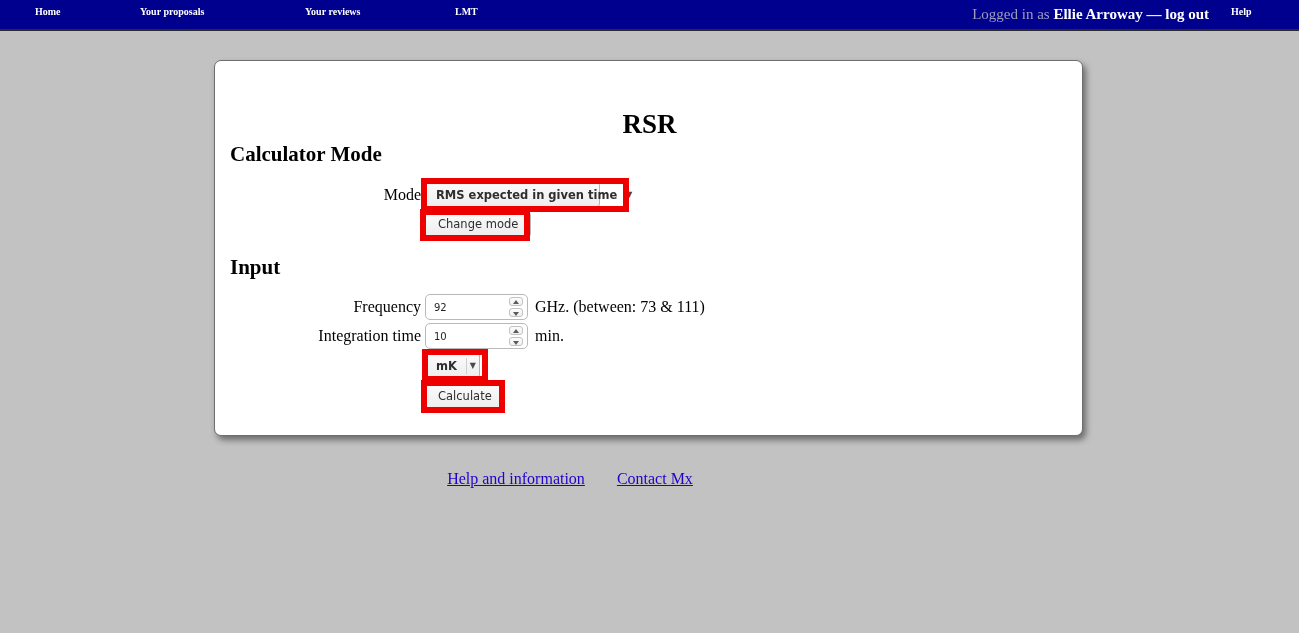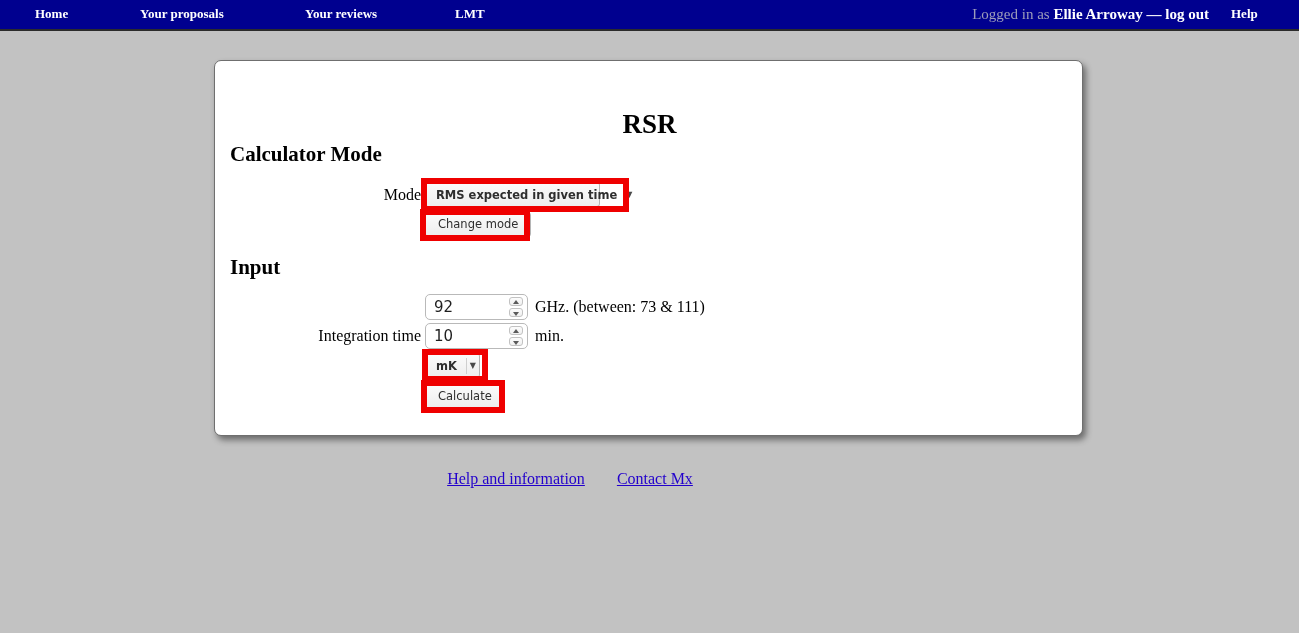--- a/index.html
+++ b/index.html
@@ -23,21 +23,21 @@
     height: 31px;
     background: #00008f;
     border-bottom: 2px solid #2b2b2b;
     box-sizing: border-box;
   }
   .nav-link {
     position: absolute;
     top: 6px;
     color: #ffffff;
     font-weight: bold;
-    font-size: 13px;
+    font-size: 10px;
     font-family: "Liberation Serif", "DejaVu Serif", serif;
     text-decoration: none;
     white-space: nowrap;
     cursor: pointer;
   }
   #nav-home      { left: 35px; }
   #nav-proposals { left: 140px; }
   #nav-reviews   { left: 305px; }
   #nav-lmt       { left: 455px; }
   #nav-help      { left: 1231px; }
@@ -195,21 +195,21 @@
     position: relative;
     display: inline-flex;
     align-items: center;
     width: 103px;
     height: 26px;
     background: #ffffff;
     border: 1px solid #b9b9b9;
     border-radius: 5px;
     box-sizing: border-box;
     font-family: "DejaVu Sans", "Liberation Sans", sans-serif;
-    font-size: 15px;
+    font-size: 10px;
     color: #1f1f1f;
   }
   .spinbox .spin-value {
     padding-left: 8px;
     flex: 1;
     outline: none;
   }
   .spin-buttons {
     position: absolute;
     right: 4px;
@@ -308,20 +308,21 @@
 
   <div class="form-row" id="row-changemode">
     <div class="row-control">
       <div class="button">Change mode</div>
     </div>
   </div>
 
   <div class="section-heading" id="heading-input">Input</div>
 
   <div class="form-row" id="row-frequency">
+    <div class="row-label">Frequency</div>
     <div class="row-control">
       <div class="spinbox">
         <span class="spin-value">92</span>
         <span class="spin-buttons">
           <span class="spin-btn spin-up"></span>
           <span class="spin-btn spin-down"></span>
         </span>
       </div>
     </div>
     <div class="row-suffix" style="left:320px;">GHz. (between: 73 &amp; 111)</div>

